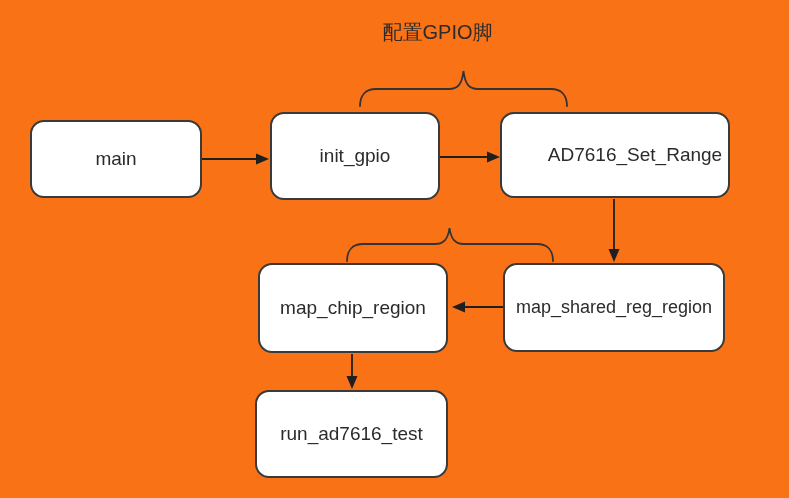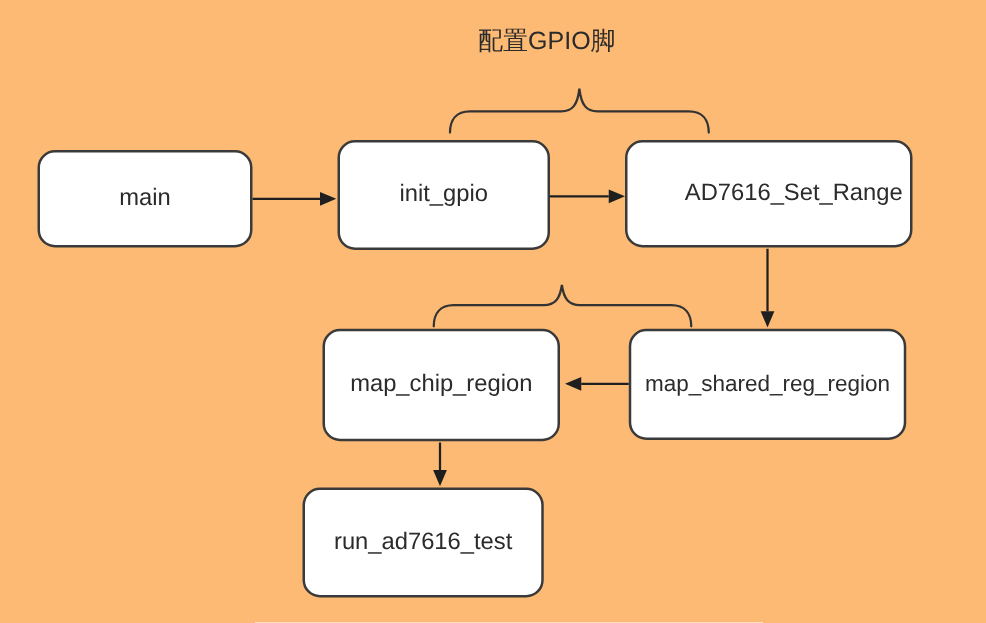--- a/index.html
+++ b/index.html
@@ -5,21 +5,21 @@
   html, body {
     margin: 0;
     padding: 0;
     background: #ffffff;
     font-family: "Liberation Sans", "DejaVu Sans", sans-serif;
   }
   .canvas {
     position: relative;
     width: 789px;
     height: 498px;
-    background: #fdba74;
+    background: #f97316;
     overflow: hidden;
   }
   .wires {
     position: absolute;
     left: 0;
     top: 0;
     width: 789px;
     height: 498px;
   }
   .node {
@@ -43,21 +43,21 @@
     font-size: 20px;
     color: #2b2b2b;
     text-align: center;
     white-space: nowrap;
   }
   .node-main        { left: 30px;  top: 120px; width: 172px; height: 78px; }
   .node-init        { left: 270px; top: 112px; width: 170px; height: 88px; }
   .node-range       { left: 500px; top: 112px; width: 230px; height: 86px; padding-left: 40px; }
   .node-mapchip     { left: 258px; top: 263px; width: 190px; height: 90px; }
   .node-mapshared   { left: 503px; top: 263px; width: 222px; height: 89px; font-size: 18px; }
-  .node-runtest     { left: 242px; top: 390px; width: 193px; height: 88px; }
+  .node-runtest     { left: 255px; top: 390px; width: 193px; height: 88px; }
   .annotation-gpio  { left: 280px; top: 19px;  width: 315px; }
   .annotation-shmem { left: 290px; top: 204px; width: 315px; }
 </style>
 </head>
 <body>
 
 <div class="canvas">
 
   <svg class="wires" viewBox="0 0 789 498" xmlns="http://www.w3.org/2000/svg">
 

